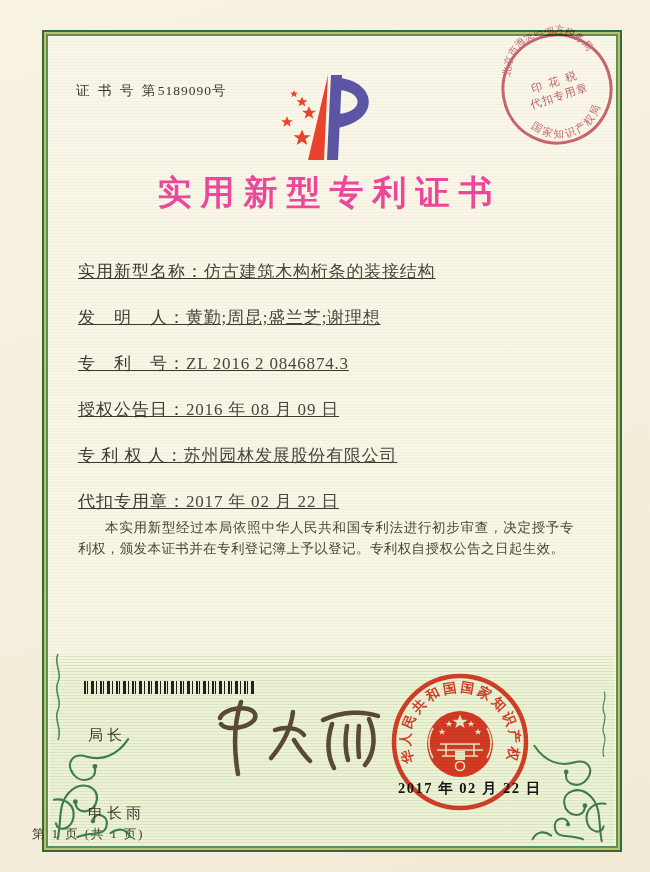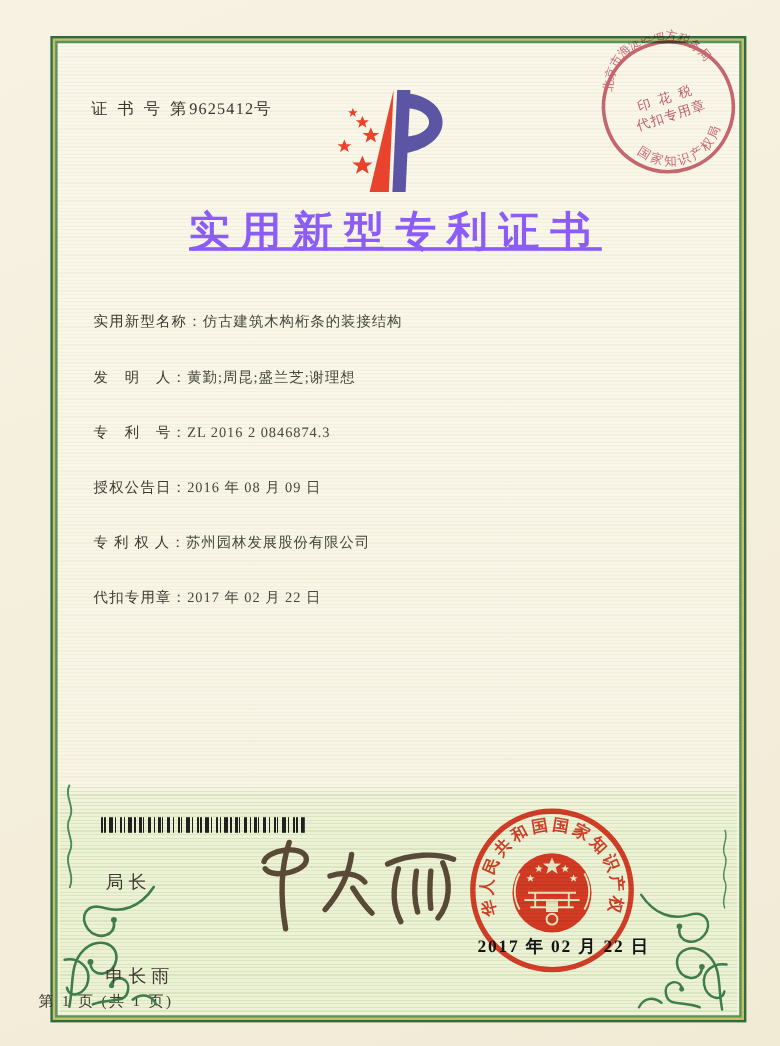--- a/index.html
+++ b/index.html
@@ -27,23 +27,23 @@
     position:absolute;left:76px;top:82px;font-size:13.5px;letter-spacing:2.5px;color:#3a362d;
   }
   .cert-number .num{letter-spacing:1px;}
   .logo{position:absolute;left:278px;top:72px;width:108px;height:100px;}
   .tax-stamp{
     position:absolute;left:496px;top:28px;width:122px;height:122px;
     transform:rotate(-18deg);opacity:.88;mix-blend-mode:multiply;z-index:6;
   }
   .title{
     position:absolute;left:0;top:170px;width:100%;text-align:center;
-    font-size:34px;font-weight:600;letter-spacing:9px;color:#8b5cf6;text-indent:9px;text-decoration:underline;
-  }
-  .field-row{position:absolute;left:78px;height:20px;font-size:12px;white-space:nowrap;color:#3d3930;}
+    font-size:34px;font-weight:600;letter-spacing:9px;color:#ec4899;text-indent:9px;
+  }
+  .field-row{position:absolute;left:78px;height:20px;font-size:17px;white-space:nowrap;color:#3d3930;text-decoration:underline;}
   .field-row .lbl{letter-spacing:1px;}
   .field-row .val{letter-spacing:0.8px;color:#43493c;}
   .paras{
     position:absolute;left:78px;top:517px;width:496px;
     font-size:13.5px;line-height:21px;text-align:justify;color:#4a4539;letter-spacing:0.4px;
   }
   .paras p{margin:0;text-indent:2em;}
   .barcode{
     position:absolute;left:84px;top:681px;width:170px;height:13px;z-index:3;
     background:repeating-linear-gradient(90deg,
@@ -70,21 +70,21 @@
   .edge-vine-left{left:50px;top:652px;width:16px;height:92px;}
   .edge-vine-right{left:596px;top:690px;width:16px;height:70px;transform:scaleX(-1);}
 </style>
 </head>
 <body>
 
 <div class="frame">
   <div class="bottom-zone"></div>
 </div>
 
-<div class="cert-number"><span>证 书 号 第</span><span class="num">9625412</span><span>号</span></div>
+<div class="cert-number"><span>证 书 号 第</span><span class="num">5189090</span><span>号</span></div>
 
 <svg class="logo" viewBox="0 0 108 100">
   <defs>
     <path id="star" d="M0,-10 L2.9,-3.1 10,-3.1 4.2,1.2 6.2,8.1 0,4 -6.2,8.1 -4.2,1.2 -10,-3.1 -2.9,-3.1 Z"></path>
   </defs>
   <polygon points="50,3 46,88 30,88" fill="#e8432c"></polygon>
   <polygon points="53,3 64,3 60,88 49,88" fill="#5b55a4"></polygon>
   <path d="M62,6 C98,10 104,48 59,56 L60,42 C86,40 86,20 61,18 Z" fill="#5b55a4"></path>
   <g fill="#e8432c">
     <use href="#star" transform="translate(16,22) scale(0.40)"></use>
@@ -112,20 +112,21 @@
 <div class="title">实用新型专利证书</div>
 
 <div class="field-row" style="top:260px"><span class="lbl">实用新型名称：</span><span class="val">仿古建筑木构桁条的装接结构</span></div>
 <div class="field-row" style="top:306px"><span class="lbl">发　明　人：</span><span class="val">黄勤;周昆;盛兰芝;谢理想</span></div>
 <div class="field-row" style="top:352px"><span class="lbl">专　利　号：</span><span class="val">ZL 2016 2 0846874.3</span></div>
 <div class="field-row" style="top:398px"><span class="lbl">授权公告日：</span><span class="val">2016 年 08 月 09 日</span></div>
 <div class="field-row" style="top:444px"><span class="lbl">专 利 权 人：</span><span class="val">苏州园林发展股份有限公司</span></div>
 <div class="field-row" style="top:490px"><span class="lbl">代扣专用章：</span><span class="val">2017 年 02 月 22 日</span></div>
 
 <div class="paras">
+  <p>本实用新型经过本局依照中华人民共和国专利法进行初步审查，决定授予专利权，颁发本证书并在专利登记簿上予以登记。专利权自授权公告之日起生效。</p>
 </div>
 
 <div class="barcode"></div>
 
 <div class="director-title">局长</div>
 <div class="director-name">申长雨</div>
 
 <svg class="signature" viewBox="0 0 195 100">
   <g fill="none" stroke="#4a3826" stroke-width="4.5" stroke-linecap="round" opacity="0.9">
     <path d="M36,12 C30,30 28,55 33,84"></path>

